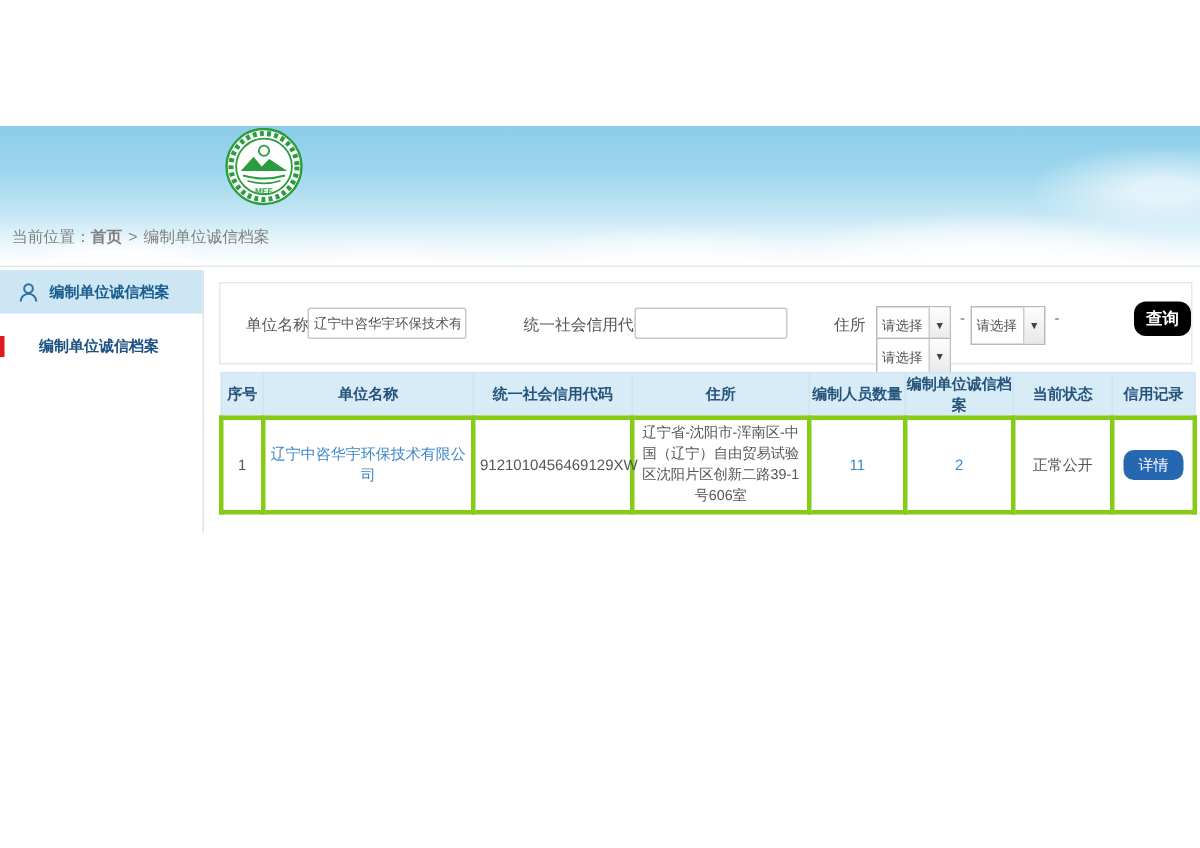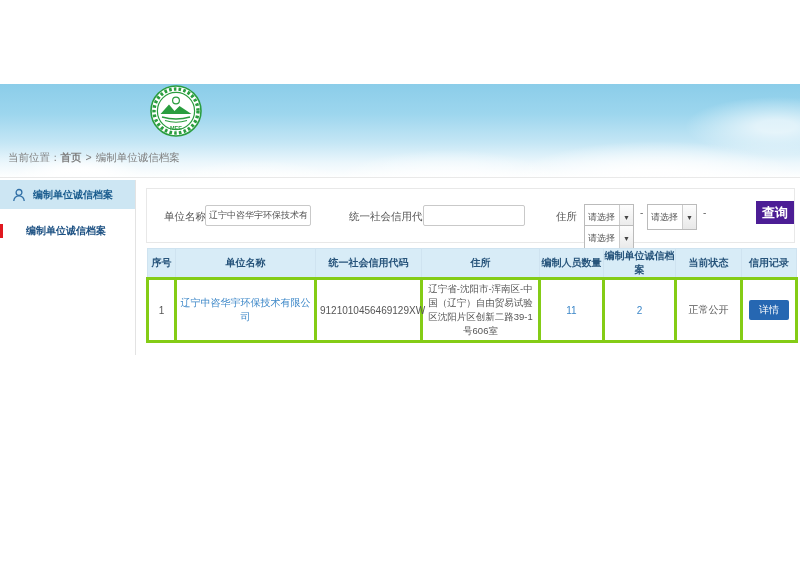--- a/index.html
+++ b/index.html
@@ -43,35 +43,35 @@
   .txt-input { position:absolute; height:21px; border:1px solid #c9c9c9; border-radius:2px;
     font-size:9px; color:#555; padding:0 3px; font-family:inherit; }
   .sel { position:absolute; width:50px; height:26px; border:1px solid #bbb; background:#fff;
     display:flex; align-items:center; cursor:pointer; }
   .sel .sel-txt { flex:1; font-size:9px; color:#555; padding-left:3px; white-space:nowrap; overflow:hidden; }
   .sel .arrow { width:14px; height:100%; border-left:1px solid #ccc;
     background:linear-gradient(#fdfdfd,#e8e8e8); font-size:7px; color:#444;
     display:flex; align-items:center; justify-content:center; }
   .dash { position:absolute; font-size:10px; color:#666; }
   .btn-query { position:absolute; left:609px; top:12px; width:38px; height:23px;
-    background:#4c1d95; color:#fff; border:none; border-radius:0;
-    font-size:13px; font-weight:bold; cursor:pointer; font-family:inherit; }
+    background:#000000; color:#fff; border:none; border-radius:8px;
+    font-size:11px; font-weight:bold; cursor:pointer; font-family:inherit; }
 
   
   .results { position:absolute; left:146px; top:248px; width:649px;
     border-collapse:collapse; table-layout:fixed; }
   .results th { height:25px; background:#d8ecf7; color:#27547b; font-size:10px; font-weight:bold;
     border:1px solid #cfe3f0; border-left:none; text-align:center; }
   .results th:first-child { border-left:1px solid #cfe3f0; }
   .results td { height:48px; background:#fff; border:3px solid #84cc16;
     font-size:10px; color:#555; text-align:center; vertical-align:middle; padding:2px 3px; }
   .results .addr { font-size:9.5px; line-height:14px; }
   .results a.cell-link { color:#3c87c8; text-decoration:none; cursor:pointer; }
   .btn-detail { display:inline-block; background:#2667b2; color:#fff; border:none;
-    font-size:10px; padding:3px 10px; border-radius:2px; cursor:pointer; font-family:inherit; }
+    font-size:10px; padding:3px 10px; border-radius:7px; cursor:pointer; font-family:inherit; }
 </style>
 </head>
 <body>
 
 <div id="page">
 
   <div class="banner">
     <svg class="logo" viewBox="0 0 52 52">
       <circle cx="26" cy="26" r="25" fill="#ffffff" stroke="#2a9d3f" stroke-width="1.6"></circle>
       <circle cx="26" cy="26" r="22" fill="none" stroke="#2a9d3f" stroke-width="3.4" stroke-dasharray="2.6 2.2"></circle>

